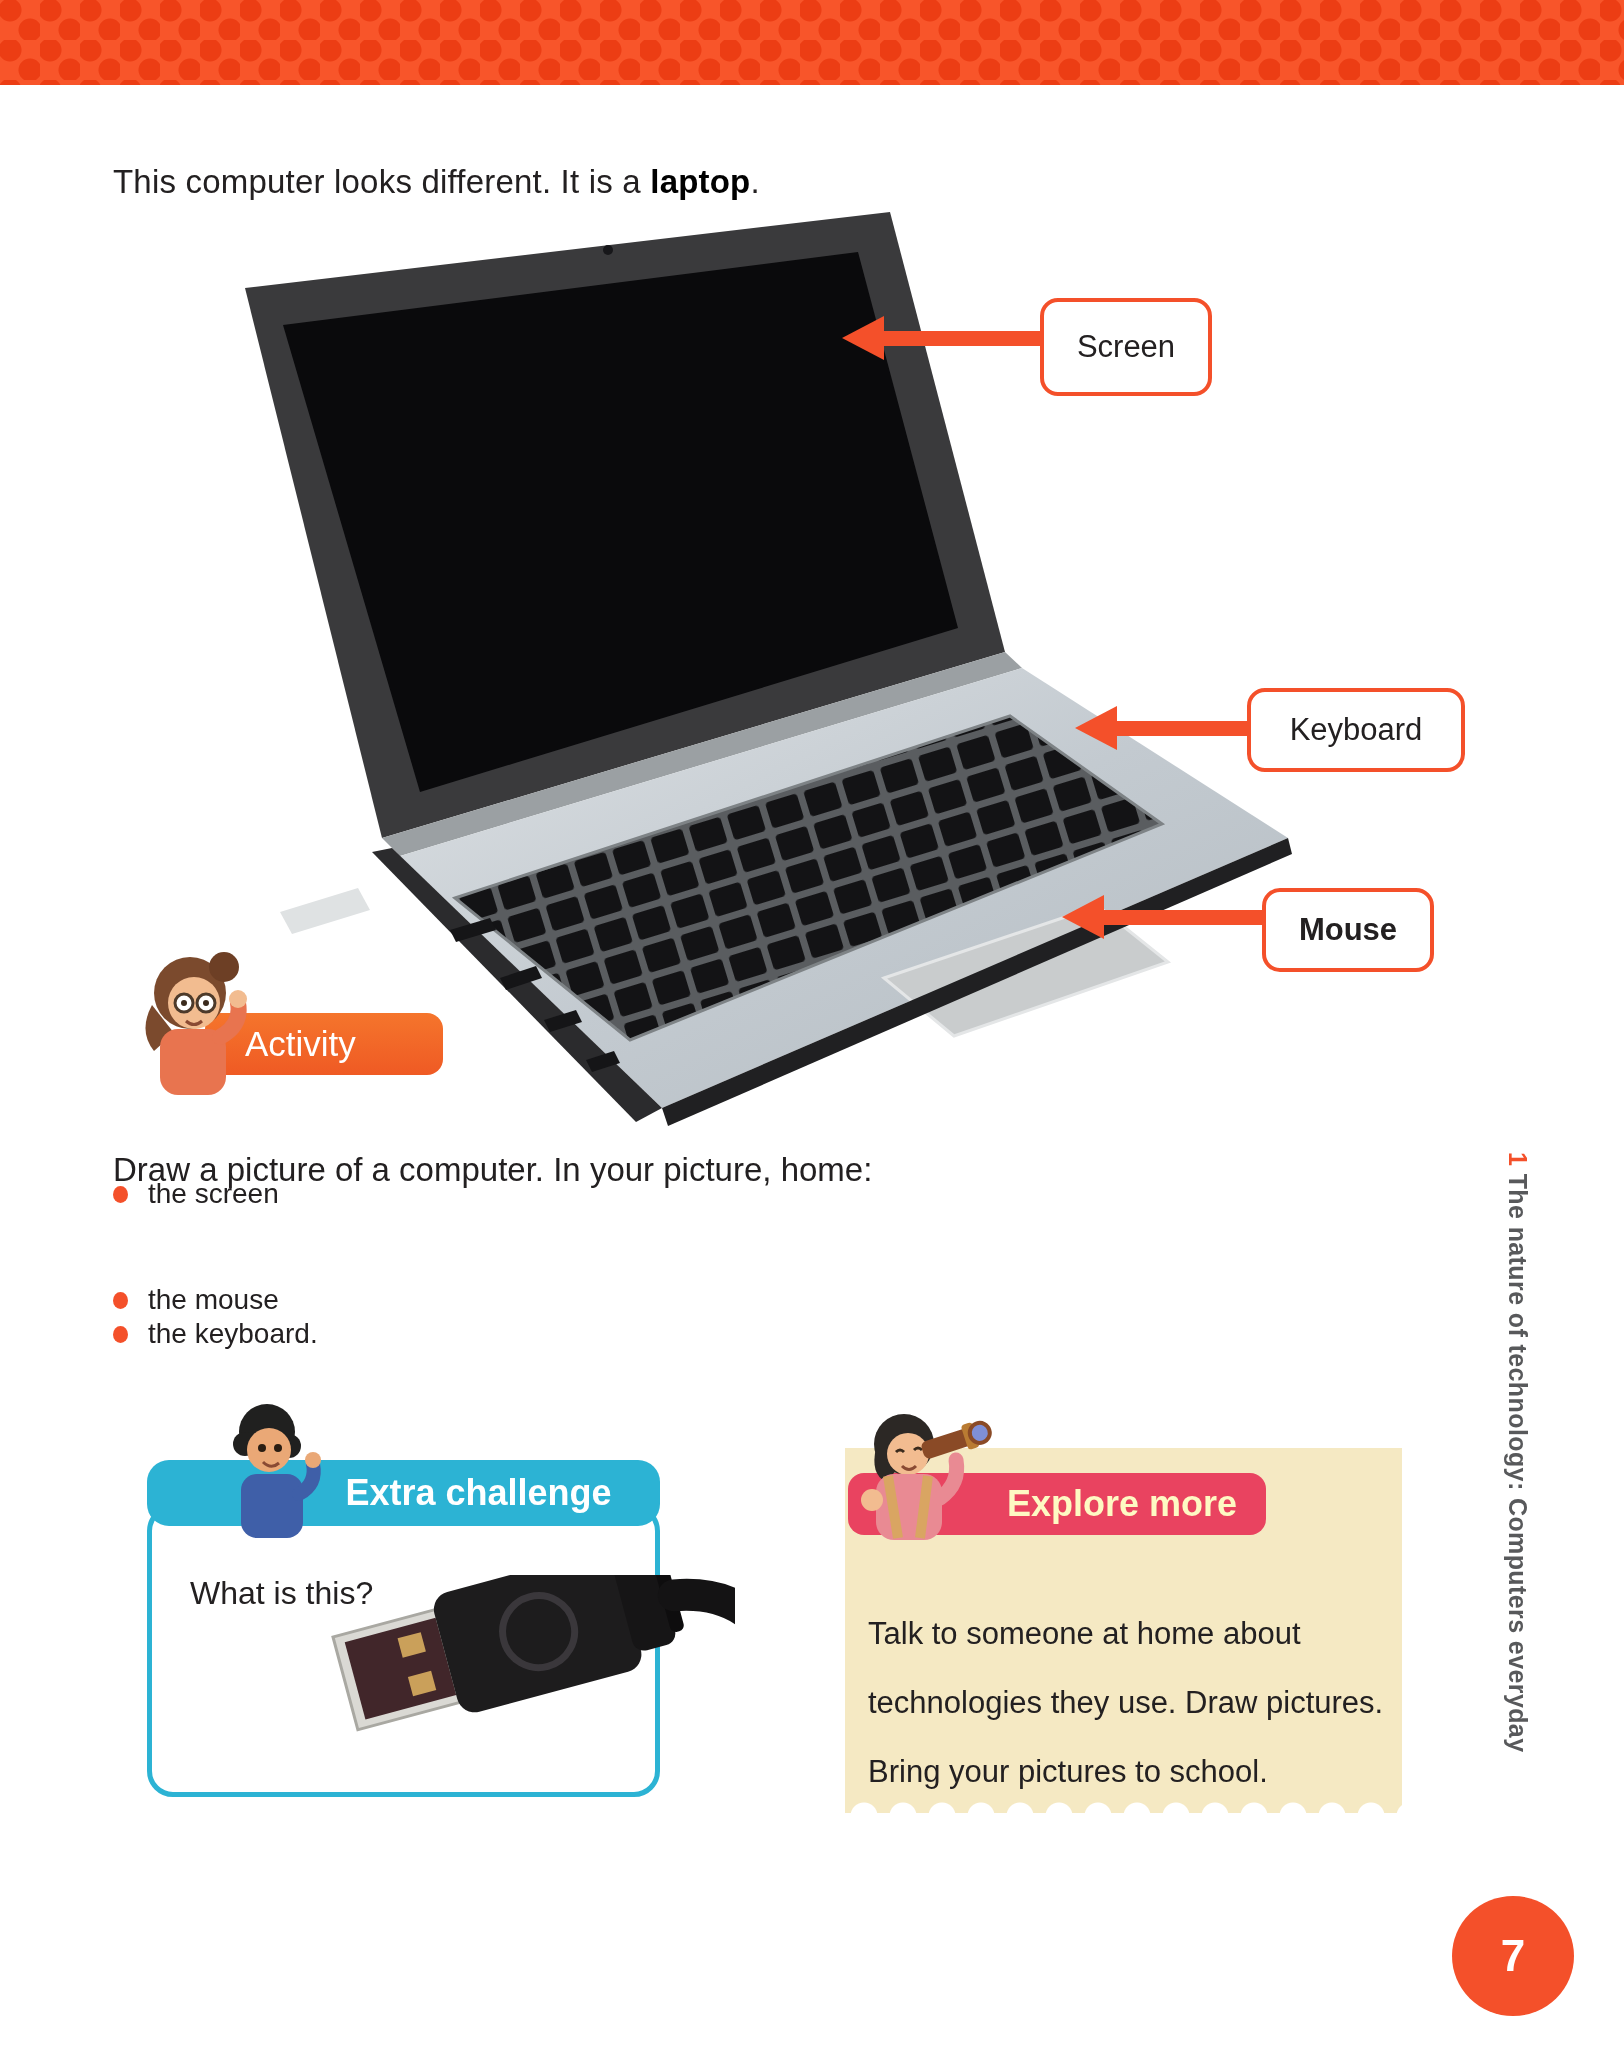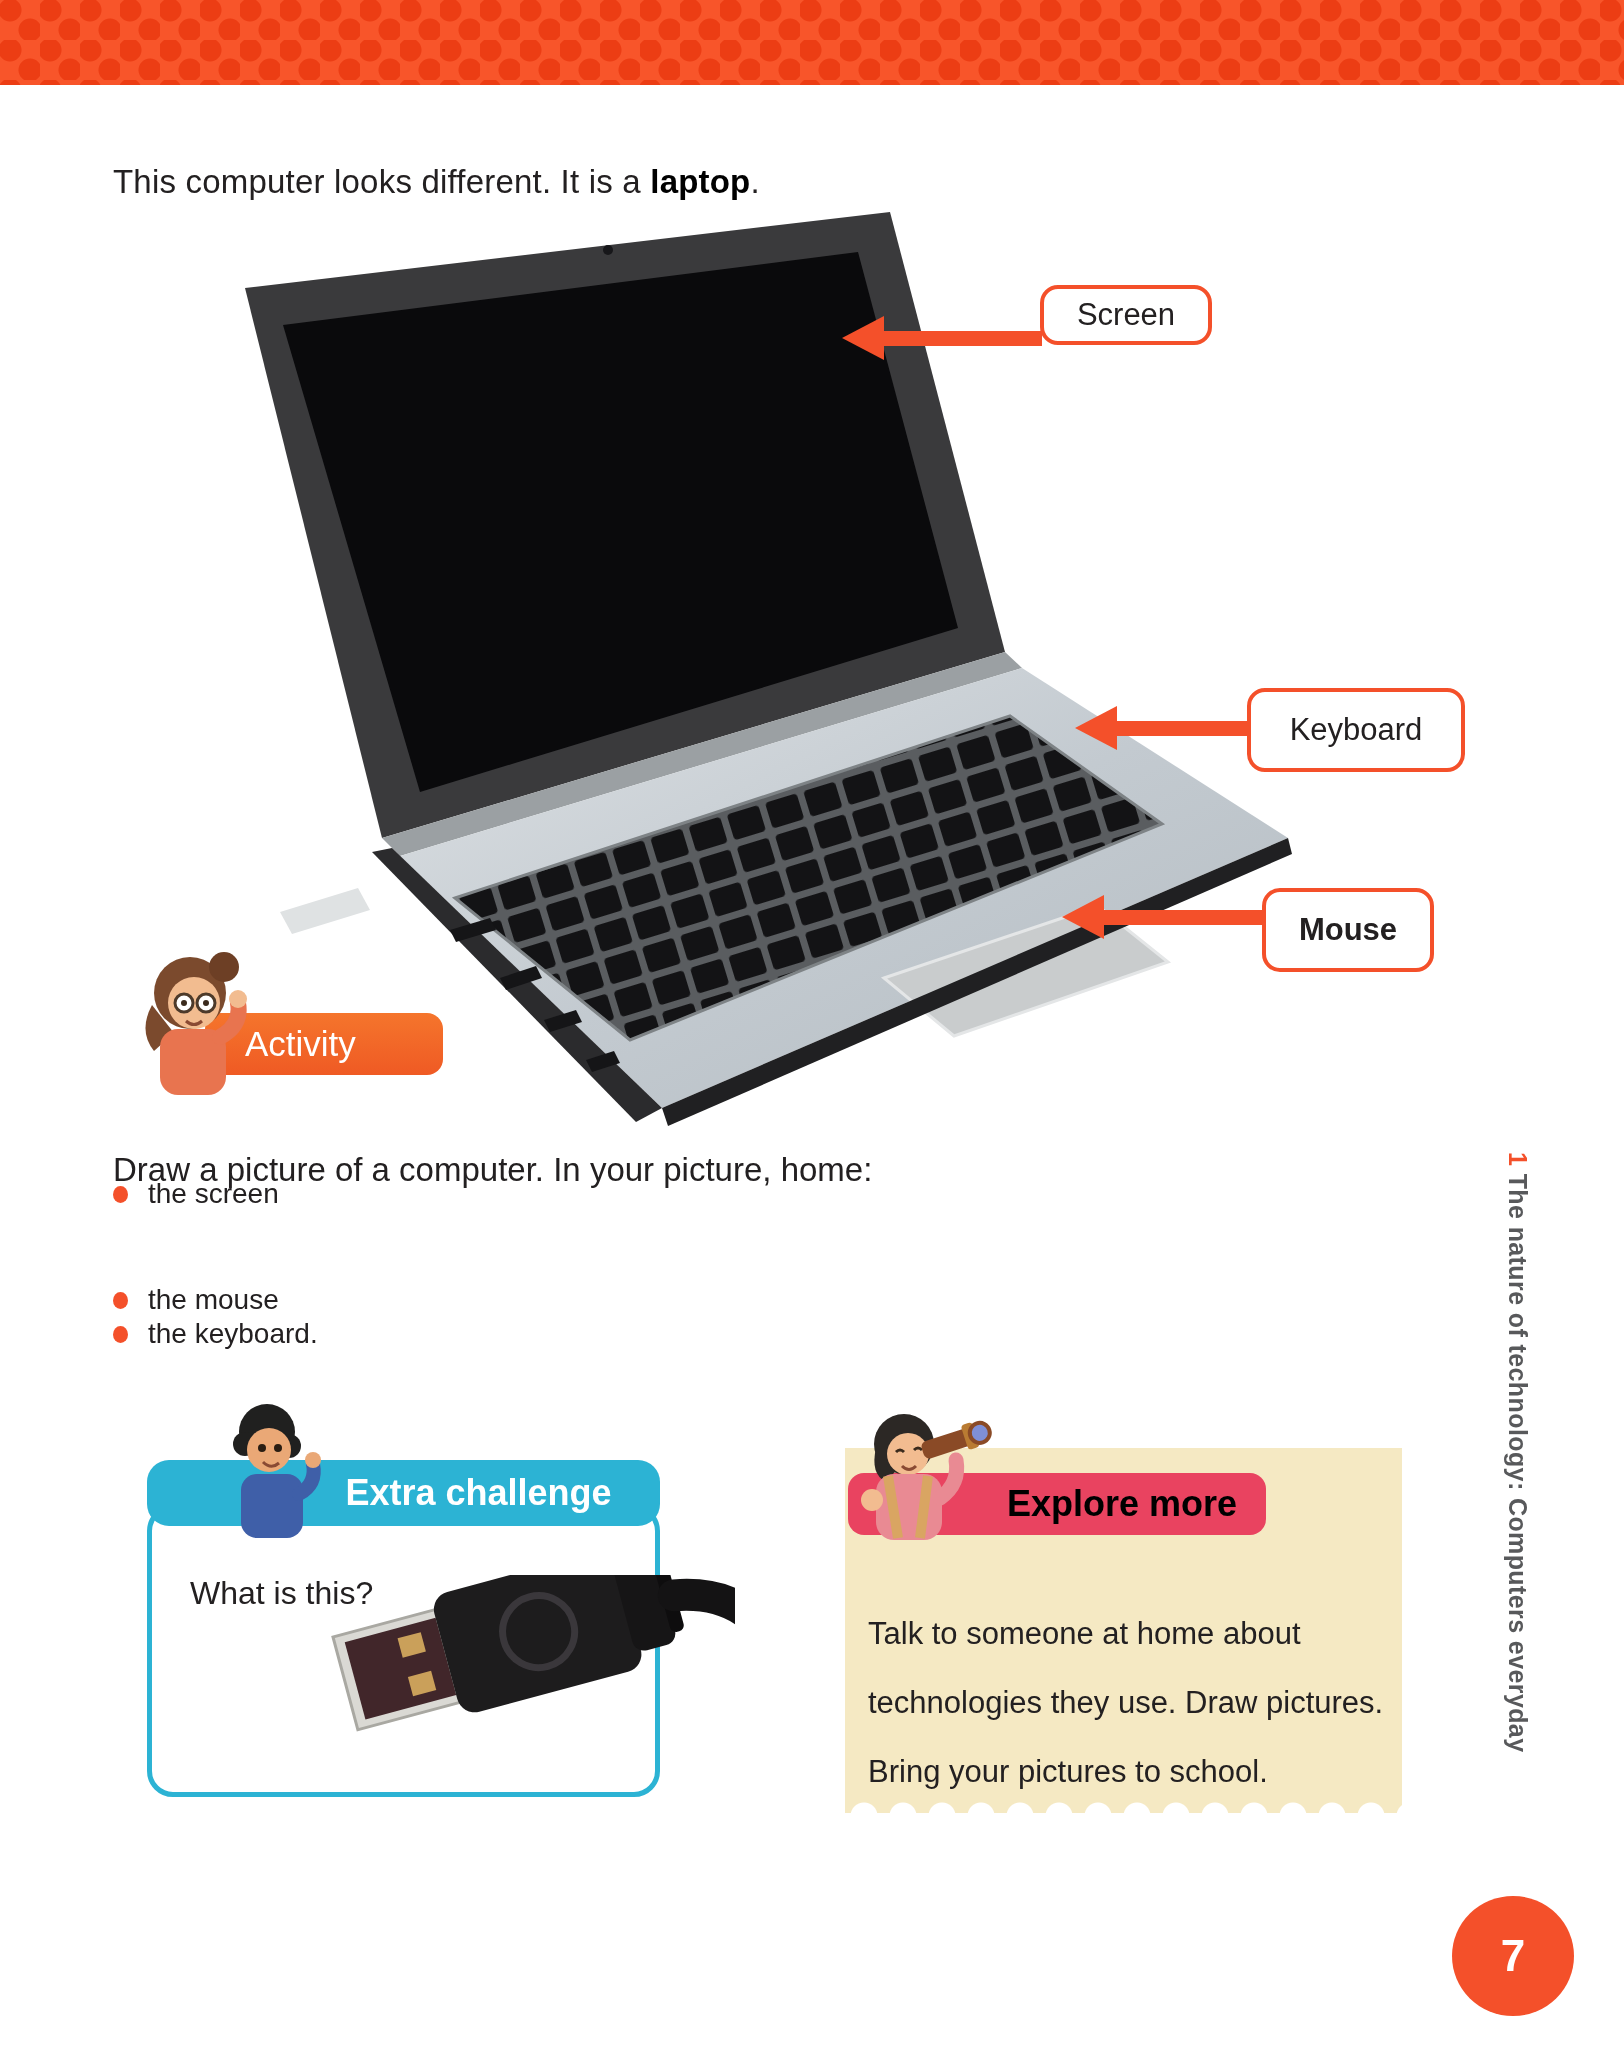--- a/index.html
+++ b/index.html
@@ -23,21 +23,21 @@
   }
   .intro .hl{font-weight:bold;color:#000000;}
   
   .laptop-svg{position:absolute;left:150px;top:170px;width:1160px;height:970px;}
   
   .callout{
     position:absolute;background:#ffffff;border:4px solid #f4502a;border-radius:18px;
     display:flex;align-items:center;justify-content:center;
     font-size:31px;color:#232021;box-sizing:border-box;z-index:5;
   }
-  .callout.screen{left:1040px;top:285px;width:172px;height:60px;}
+  .callout.screen{left:1040px;top:298px;width:172px;height:98px;}
   .callout.keyboard{left:1247px;top:688px;width:218px;height:84px;}
   .callout.mouse{left:1262px;top:888px;width:172px;height:84px;font-weight:bold;}
   
   .activity-badge{
     position:absolute;left:205px;top:1013px;width:238px;height:62px;
     background:#f4732a;background:linear-gradient(#f5752c,#ef5a24);
     border-radius:16px;display:flex;align-items:center;justify-content:flex-start;
     padding-left:40px;box-sizing:border-box;
     color:#ffffff;font-weight:normal;font-size:35px;z-index:2;
   }
@@ -66,21 +66,21 @@
     position:absolute;left:845px;top:1448px;width:557px;height:365px;background:#f5e9c3;z-index:1;
   }
   .em-panel .scallops{
     position:absolute;left:0;bottom:0;width:100%;height:16px;
     background-image:radial-gradient(circle at 19px 19px,#ffffff 13px,rgba(255,255,255,0) 14px);
     background-size:39px 32px;background-repeat:repeat-x;
   }
   .em-banner{
     position:absolute;left:848px;top:1473px;width:418px;height:62px;background:#e94360;
     border-radius:16px;display:flex;align-items:center;justify-content:center;
-    padding-left:130px;box-sizing:border-box;color:#000000;font-weight:bold;font-size:36px;z-index:3;
+    padding-left:130px;box-sizing:border-box;color:#fef9c3;font-weight:bold;font-size:36px;z-index:3;
   }
   .em-woman{position:absolute;left:852px;top:1408px;width:160px;height:135px;z-index:4;}
   .em-body{
     position:absolute;left:868px;top:1568px;width:520px;font-size:31px;line-height:69px;z-index:2;
   }
   
   .side-caption{
     position:absolute;left:1503px;top:1152px;height:760px;
     writing-mode:vertical-rl;font-weight:bold;font-size:25px;color:#58595b;
     letter-spacing:.4px;white-space:nowrap;

